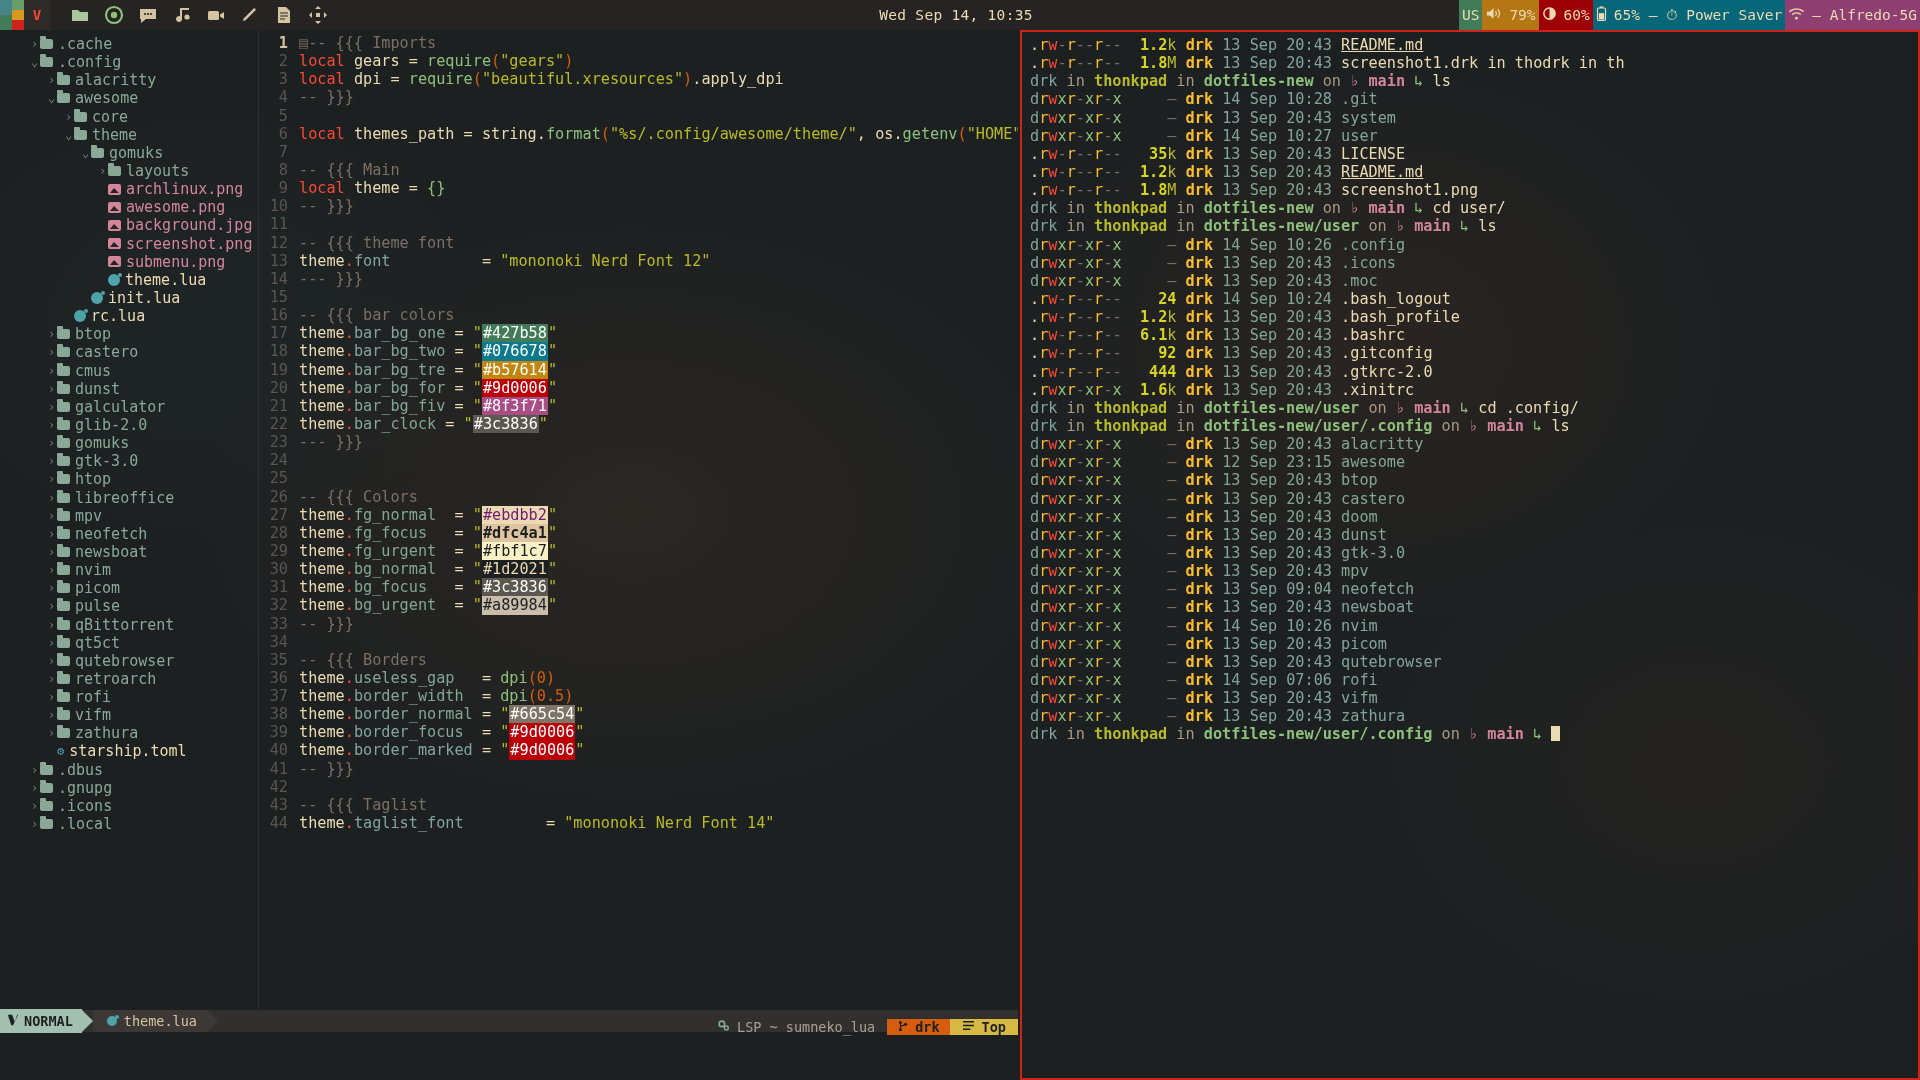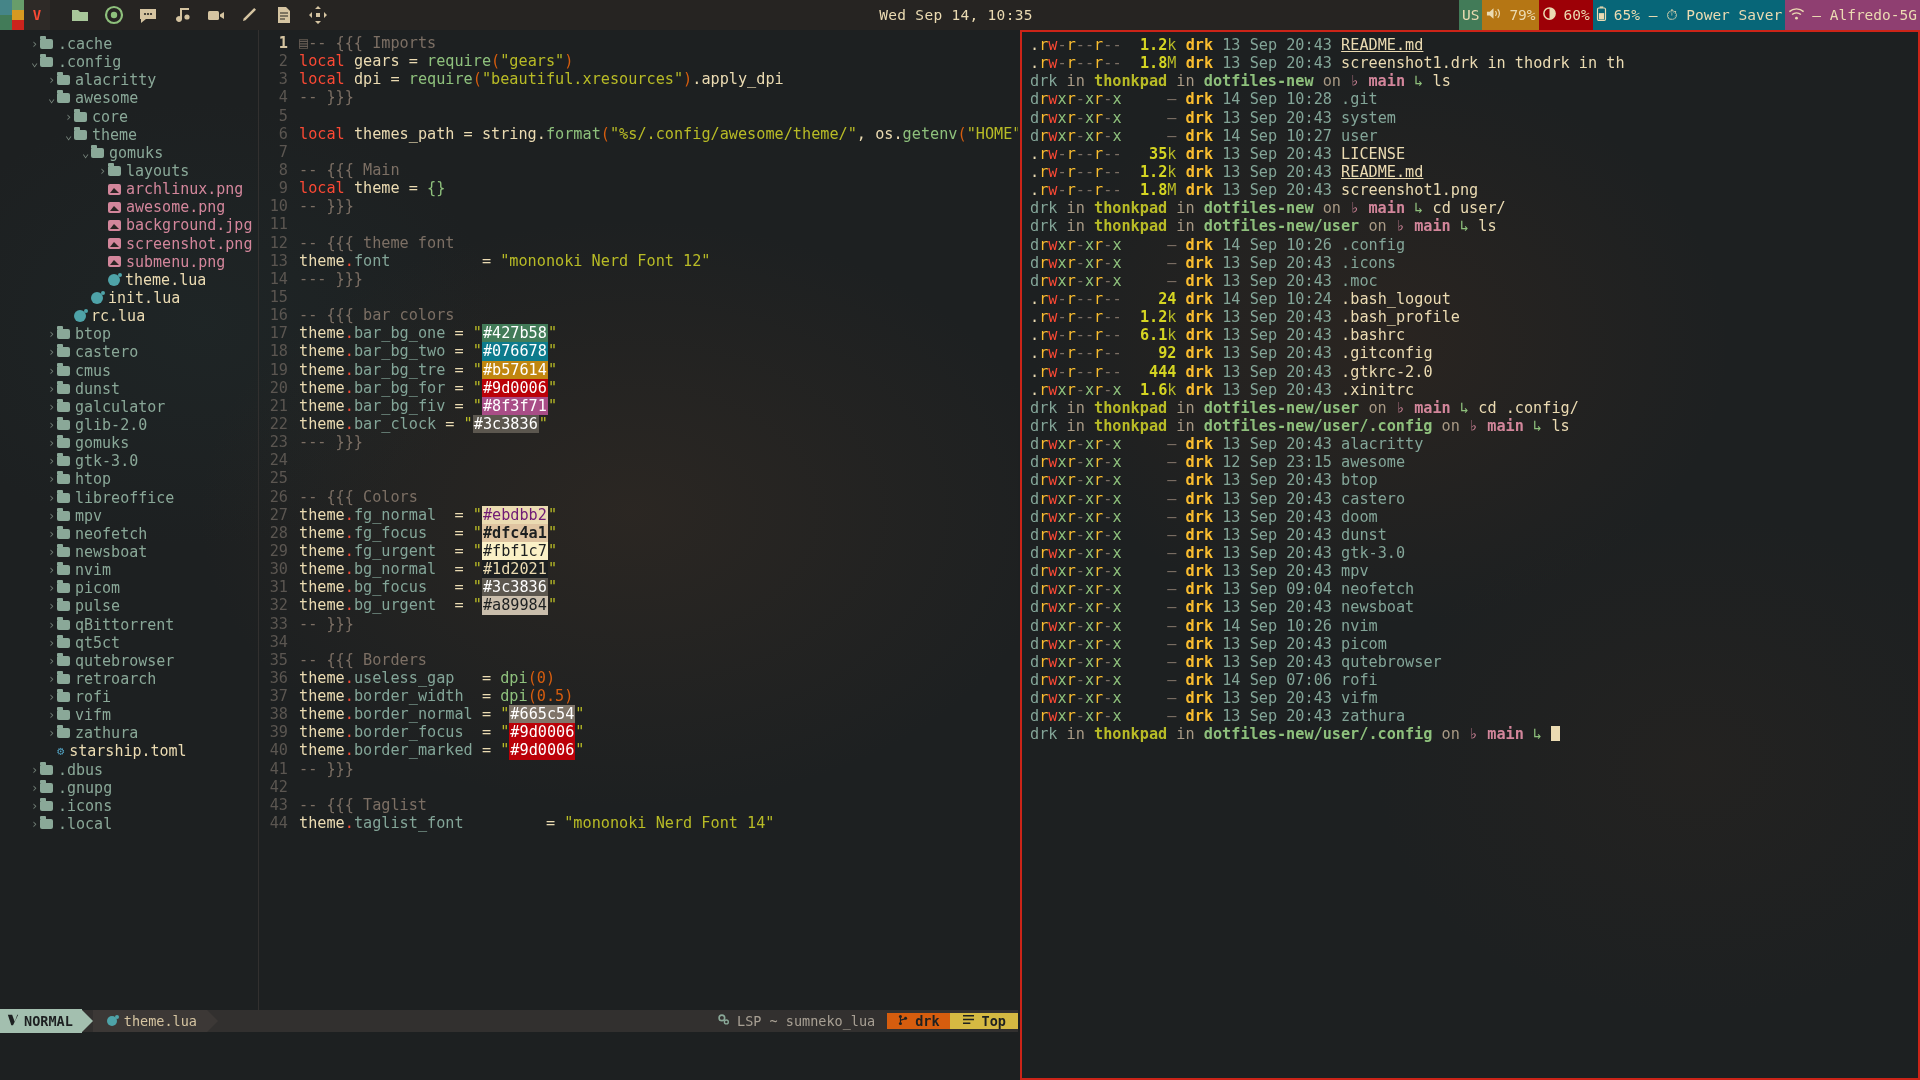--- a/index.html
+++ b/index.html
@@ -161,21 +161,21 @@
     border-bottom: 11px solid transparent; border-left: 11px solid #a3bfaf;
   }
   .sb-arrow2 {
     width: 0; height: 0; border-top: 11px solid transparent;
     border-bottom: 11px solid transparent; border-left: 11px solid #3c3836;
   }
   .sb-file {
     background: #3c3836; color: #d5c4a1; height: 22px;
     display: flex; align-items: center; gap: 7px; padding: 0 10px 0 14px;
   }
-  .sb-right { margin-left: auto; display: flex; align-items: center; height: 28px; }
+  .sb-right { margin-left: auto; display: flex; align-items: flex-end; height: 28px; }
   .sb-lsp {
     color: #a8a094; display: flex; align-items: center; gap: 7px; padding: 0 12px;
   }
   .sb-git {
     background: #d65d0e; color: #1d2021; display: flex; align-items: center;
     gap: 6px; padding: 0 10px; font-weight: bold;
   }
   .sb-pos {
     background: #d5b942; color: #1d2021; display: flex; align-items: center;
     gap: 7px; padding: 0 12px; font-weight: bold;

